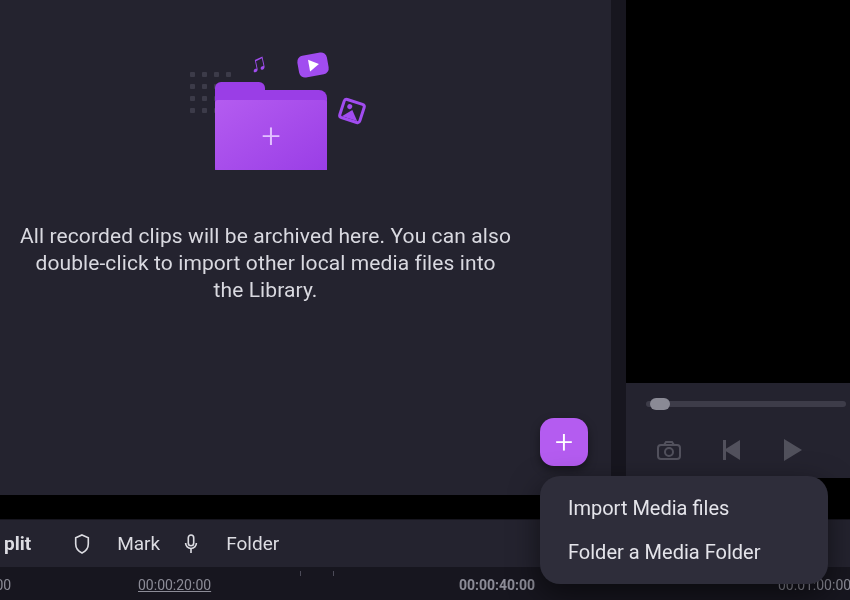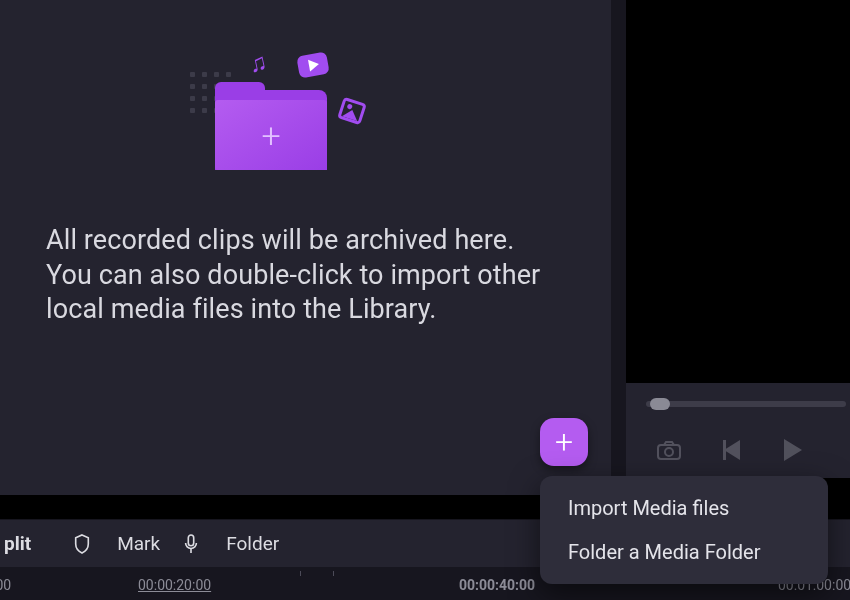--- a/index.html
+++ b/index.html
@@ -126,23 +126,24 @@
     content: '';
     position: absolute;
     left: 1px; bottom: 0px;
     border-left: 8px solid transparent;
     border-right: 8px solid transparent;
     border-bottom: 9px solid #a14cf0;
   }
 
   .library-text {
     position: absolute;
-    left: 46px; top: 223px;
+    left: 18px; top: 223px;
     width: 495px;
-    font-size: 27px;
+    text-align: center;
+    font-size: 21px;
     line-height: 1.28;
     color: #d9d9e0;
     letter-spacing: 0.1px;
   }
 
   
   .preview-panel {
     position: absolute;
     left: 626px; top: 0;
     width: 224px; height: 383px;
@@ -214,21 +215,21 @@
   .fab .plus-ic {
     color: #fff; font-size: 32px; font-weight: 300; line-height: 1;
   }
 
   
   .import-menu {
     position: absolute;
     left: 540px; top: 476px;
     width: 288px;
     background: #2e2d3a;
-    border-radius: 12px;
+    border-radius: 20px;
     padding: 10px 0;
     box-shadow: 0 10px 30px rgba(0,0,0,0.55);
     z-index: 20;
   }
   .import-menu .item {
     padding: 10px 28px;
     font-size: 20px;
     color: #e4e4ea;
     cursor: pointer;
     white-space: nowrap;

